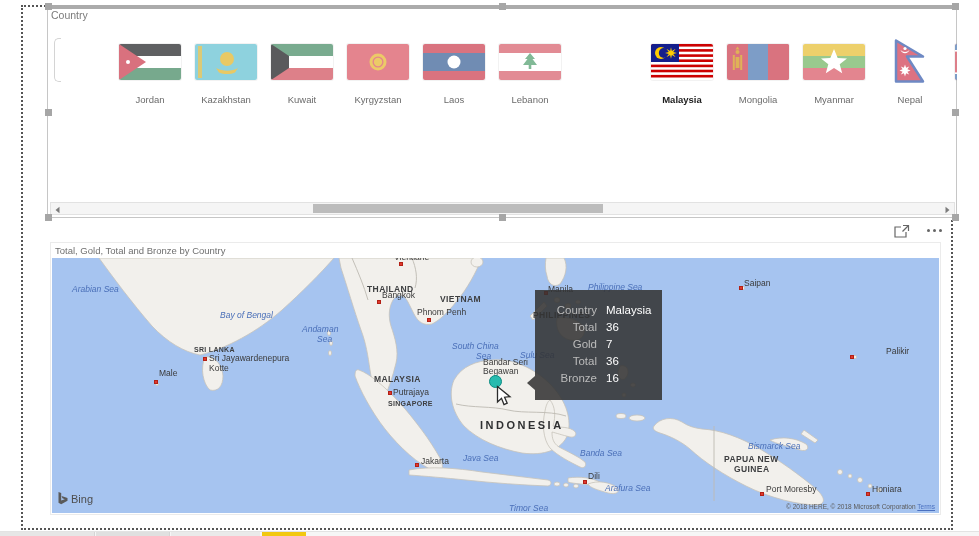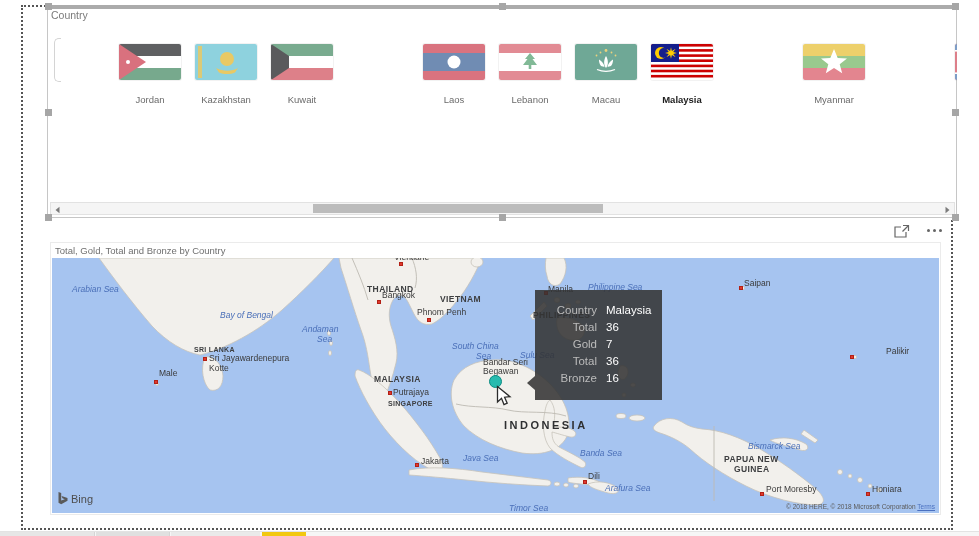--- a/index.html
+++ b/index.html
@@ -45,21 +45,21 @@
   .mapvisual { position:absolute; left:50px; top:242px; width:891px; height:273px;
     border:1px solid #ebebeb; background:#fff; }
   .map-title { position:absolute; left:4px; top:2px; font-size:9.5px; color:#6f6f6f; }
   .map { position:absolute; left:1px; top:15px; width:887px; height:255px;
     background:#a6c4f0; overflow:hidden; }
   .map svg.geo { position:absolute; left:0; top:0; }
 
   .ml { position:absolute; white-space:nowrap; pointer-events:none; }
   .ml-sea { font-style:italic; color:#4a6fb8; font-size:8.5px; }
   .ml-country { color:#3d3e40; font-size:8.5px; font-weight:700; letter-spacing:.4px; }
-  .ml-countrybig { color:#2e2f31; font-size:11px; font-weight:700; letter-spacing:2.5px;margin-left:24px; }
+  .ml-countrybig { color:#2e2f31; font-size:11px; font-weight:700; letter-spacing:2.5px; }
   .ml-countrysm { color:#3d3e40; font-size:7px; font-weight:700; letter-spacing:.3px; }
   .ml-city { color:#3a3a3a; font-size:8.5px; }
   .mk { position:absolute; width:4px; height:4px; background:#e0392e; border:1px solid #b32015; }
 
   .bubble { position:absolute; left:437px; top:117px; width:13px; height:13px; border-radius:50%;
     background:rgba(18,181,168,.9); border:1.5px solid #0b8c82; cursor:pointer; }
   .cursor { position:absolute; left:444px; top:127px; }
 
   .tooltip { position:absolute; left:483px; top:32px; width:127px; height:110px;
     background:rgba(51,51,51,.87); color:#fff; padding-top:12px; z-index:4; }
@@ -116,57 +116,51 @@
       <div class="flag-box">
           <svg width="62" height="36" viewBox="0 0 62 36">
             <rect width="62" height="12" fill="#79ab8f"></rect>
             <rect y="12" width="62" height="12" fill="#fff"></rect>
             <rect y="24" width="62" height="12" fill="#dd8089"></rect>
             <path d="M0,0 L18,12 L18,24 L0,36 Z" fill="#5a5a5c"></path>
           </svg>
         </div>
       <div class="flag-label">Kuwait</div>
     </div>
+    <div class="flag-item" style="left:275px">
+      <div class="flag-box">
+          <svg width="62" height="36" viewBox="0 0 62 36">
+            <rect width="62" height="36" fill="#e4848e"></rect>
+            <circle cx="31" cy="18" r="8.5" fill="#ecca67"></circle>
+            <circle cx="31" cy="18" r="5.5" fill="#e4848e"></circle>
+            <circle cx="31" cy="18" r="4.2" fill="#ecca67"></circle>
+          </svg>
+        </div>
+      <div class="flag-label">Kyrgyzstan</div>
+    </div>
     <div class="flag-item" style="left:351px">
       <div class="flag-box">
           <svg width="62" height="36" viewBox="0 0 62 36">
             <rect width="62" height="36" fill="#d9737f"></rect>
             <rect y="9" width="62" height="18" fill="#708cb3"></rect>
             <circle cx="31" cy="18" r="6.5" fill="#fff"></circle>
           </svg>
         </div>
       <div class="flag-label">Laos</div>
     </div>
     <div class="flag-item" style="left:427px">
       <div class="flag-box">
           <svg width="62" height="36" viewBox="0 0 62 36">
             <rect width="62" height="36" fill="#fff"></rect>
             <rect width="62" height="9" fill="#e28b94"></rect>
             <rect y="27" width="62" height="9" fill="#e28b94"></rect>
             <path d="M31,9 L36,15 L33.5,15 L38,21 L32.3,21 L32.3,25 L29.7,25 L29.7,21 L24,21 L28.5,15 L26,15 Z" fill="#81b996"></path>
           </svg>
         </div>
       <div class="flag-label">Lebanon</div>
-    </div>
-    <div class="flag-item" style="left:503px">
-      <div class="flag-box">
-          <svg width="62" height="36" viewBox="0 0 62 36">
-            <rect width="62" height="36" fill="#6fa896"></rect>
-            <path d="M31,12 C33.5,16 33.5,21 31,24 C28.5,21 28.5,16 31,12 Z" fill="#fff"></path>
-            <path d="M24,15.5 C27,17 29,20 29.5,23 L26,22 C24.5,20 23.8,17.5 24,15.5 Z" fill="#fff"></path>
-            <path d="M38,15.5 C35,17 33,20 32.5,23 L36,22 C37.5,20 38.2,17.5 38,15.5 Z" fill="#fff"></path>
-            <path d="M22,25.5 C28,28 34,28 40,25.5" stroke="#fff" stroke-width="1.3" fill="none"></path>
-            <circle cx="31" cy="6.5" r="1.4" fill="#ecd27c"></circle>
-            <circle cx="25.5" cy="8.5" r="0.9" fill="#ecd27c"></circle>
-            <circle cx="36.5" cy="8.5" r="0.9" fill="#ecd27c"></circle>
-            <circle cx="21.5" cy="11.5" r="0.9" fill="#ecd27c"></circle>
-            <circle cx="40.5" cy="11.5" r="0.9" fill="#ecd27c"></circle>
-          </svg>
-        </div>
-      <div class="flag-label">Macau</div>
     </div>
     <div class="flag-item selected" style="left:579px">
       <div class="flag-box">
           <svg width="62" height="36" viewBox="0 0 62 36">
             <rect width="62" height="36" fill="#fff"></rect>
             <g fill="#cc0001">
               <rect y="0" width="62" height="2.6"></rect>
               <rect y="5.1" width="62" height="2.6"></rect>
               <rect y="10.3" width="62" height="2.6"></rect>
               <rect y="15.4" width="62" height="2.6"></rect>
@@ -175,30 +169,58 @@
               <rect y="30.9" width="62" height="2.6"></rect>
             </g>
             <rect width="28" height="18" fill="#141e8c"></rect>
             <circle cx="10" cy="9" r="6" fill="#ffcc00"></circle>
             <circle cx="12.8" cy="9" r="5" fill="#141e8c"></circle>
             <path d="M20,3.2 L20.9,7 L24.6,4.8 L22.2,8.1 L26,9 L22.2,9.9 L24.6,13.2 L20.9,11 L20,14.8 L19.1,11 L15.4,13.2 L17.8,9.9 L14,9 L17.8,8.1 L15.4,4.8 L19.1,7 Z" fill="#ffcc00"></path>
           </svg>
         </div>
       <div class="flag-label">Malaysia</div>
     </div>
+    <div class="flag-item" style="left:655px">
+      <div class="flag-box">
+          <svg width="62" height="36" viewBox="0 0 62 36">
+            <rect width="62" height="36" fill="#d9737f"></rect>
+            <rect x="21" width="20" height="36" fill="#7d9dc7"></rect>
+            <rect x="41" width="21" height="36" fill="#d9737f"></rect>
+            <g fill="#dfb257">
+              <path d="M8.5,5.5 L10.5,2.5 L12.5,5.5 Z"></path>
+              <circle cx="10.5" cy="8" r="2"></circle>
+              <rect x="5.8" y="11" width="2" height="15"></rect>
+              <rect x="13.2" y="11" width="2" height="15"></rect>
+              <rect x="8.6" y="13" width="3.8" height="11"></rect>
+            </g>
+          </svg>
+        </div>
+      <div class="flag-label">Mongolia</div>
+    </div>
     <div class="flag-item" style="left:731px">
       <div class="flag-box">
           <svg width="62" height="36" viewBox="0 0 62 36">
             <rect width="62" height="12" fill="#edd06b"></rect>
             <rect y="12" width="62" height="12" fill="#99c98e"></rect>
             <rect y="24" width="62" height="12" fill="#e3858f"></rect>
             <path d="M31,5 L34.7,14 L44,14.6 L36.7,20.3 L39.2,29.2 L31,24 L22.8,29.2 L25.3,20.3 L18,14.6 L27.3,14 Z" fill="#fff"></path>
           </svg>
         </div>
       <div class="flag-label">Myanmar</div>
+    </div>
+    <div class="flag-item" style="left:807px">
+      <div class="flag-box">
+          <svg class="noshadow" width="34" height="46" viewBox="0 0 34 46">
+            <path d="M3,1.5 L30,17.5 L14,17.5 L30,42.5 L3,42.5 Z" fill="#dd7282" stroke="#6e89c4" stroke-width="2.5" stroke-linejoin="round"></path>
+            <circle cx="12" cy="9.5" r="1.6" fill="#fff"></circle>
+            <path d="M7.5,11 A4.8,4.8 0 0 0 16.5,11 A6.3,6.3 0 0 1 7.5,11 Z" fill="#fff"></path>
+            <path d="M12,25.5 L13.1,28.7 L16.2,27.4 L14.4,30.3 L17.5,31.5 L14.4,32.7 L16.2,35.6 L13.1,34.3 L12,37.5 L10.9,34.3 L7.8,35.6 L9.6,32.7 L6.5,31.5 L9.6,30.3 L7.8,27.4 L10.9,28.7 Z" fill="#fff"></path>
+          </svg>
+        </div>
+      <div class="flag-label">Nepal</div>
     </div>
     <div class="flag-item" style="left:883px">
       <div class="flag-box" style="justify-content:flex-start;padding-left:7px">
           <svg width="62" height="36" viewBox="0 0 62 36">
             <rect width="62" height="36" fill="#dd7f8a"></rect>
             <rect width="62" height="6" fill="#7d9dc7"></rect>
             <rect y="30" width="62" height="6" fill="#7d9dc7"></rect>
             <rect y="6" width="62" height="1.6" fill="#fff"></rect>
             <rect y="28.4" width="62" height="1.6" fill="#fff"></rect>
             <circle cx="21" cy="18" r="8" fill="#fff"></circle>

